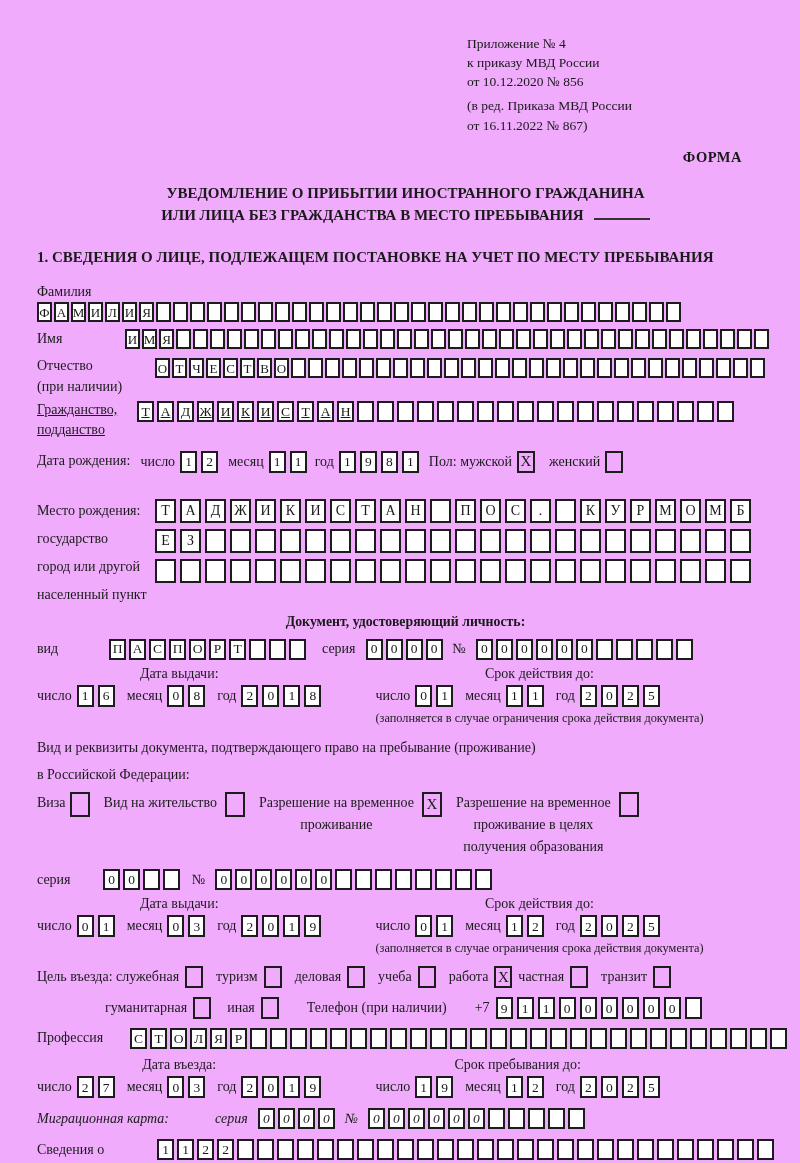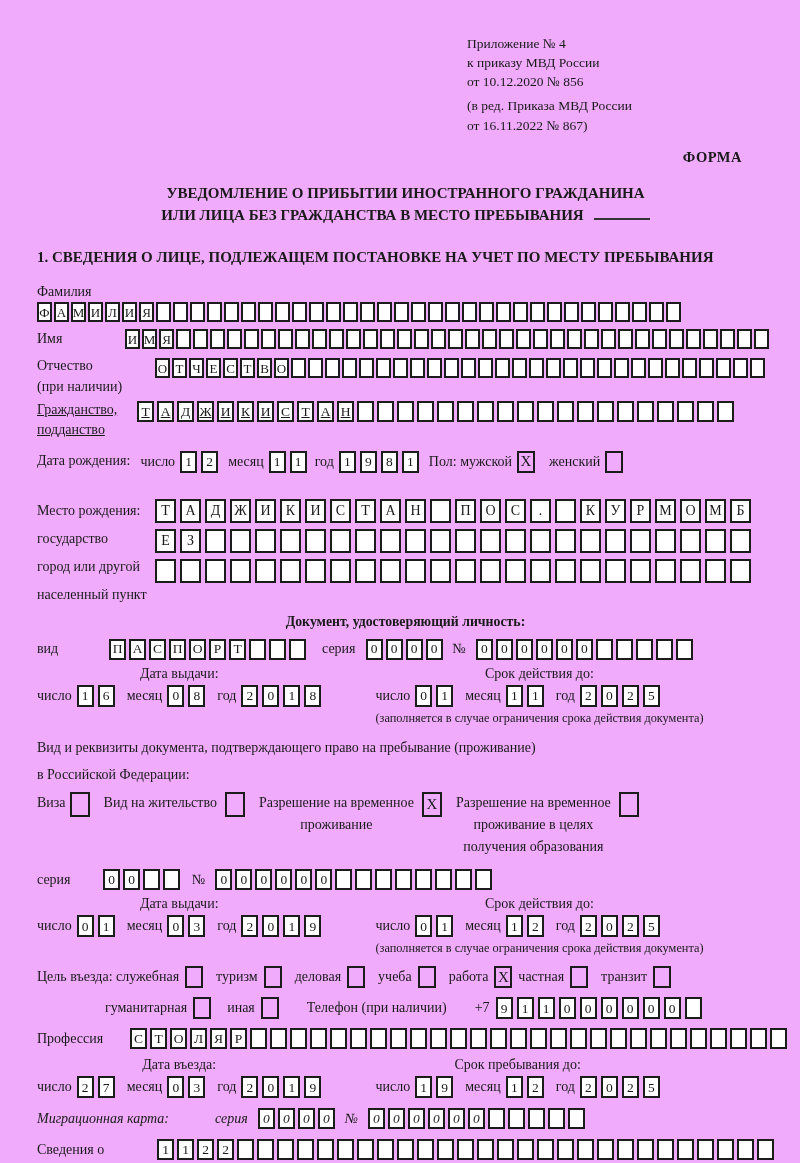--- a/index.html
+++ b/index.html
@@ -580,21 +580,21 @@
         <span class="cell">0</span>
         <span class="cell">0</span>
         <span class="cell">0</span>
         <span class="cell">0</span>
         <span class="cell">0</span>
         <span class="cell">0</span>
         <span class="cell"></span>
       </span>
   </div>
 
-  <div class="frow" style="margin-top:9px; align-items:center;">
+  <div class="frow" style="margin-top:9px; ">
     <span class="lbl" style="width:93px;">Профессия</span>
     <span class="cells cells-md">
         <span class="cell">С</span>
         <span class="cell">Т</span>
         <span class="cell">О</span>
         <span class="cell">Л</span>
         <span class="cell">Я</span>
         <span class="cell">Р</span>
         <span class="cell"></span>
         <span class="cell"></span>

